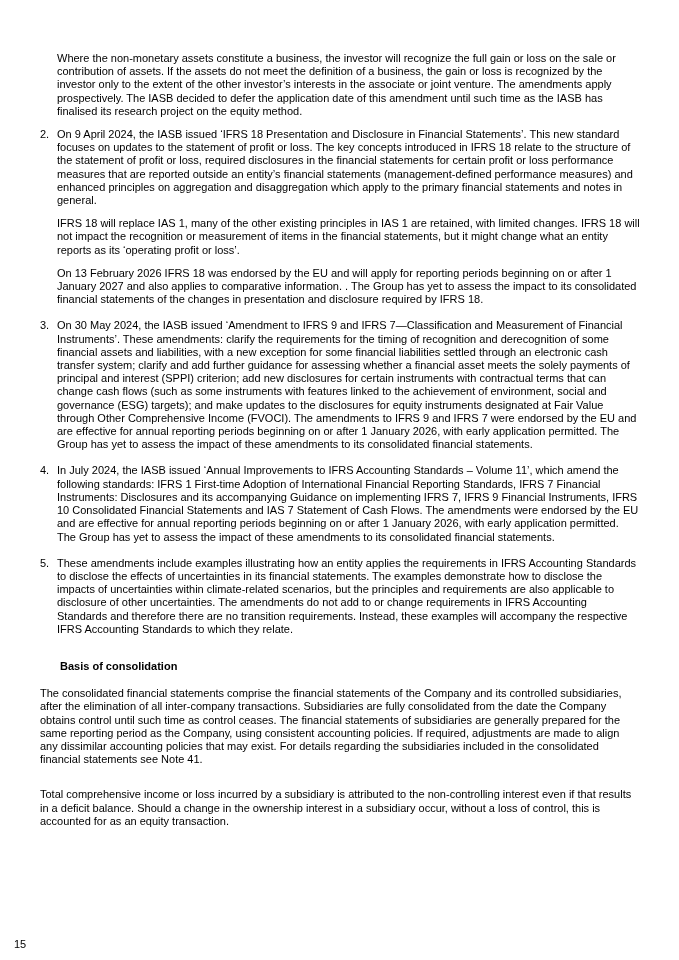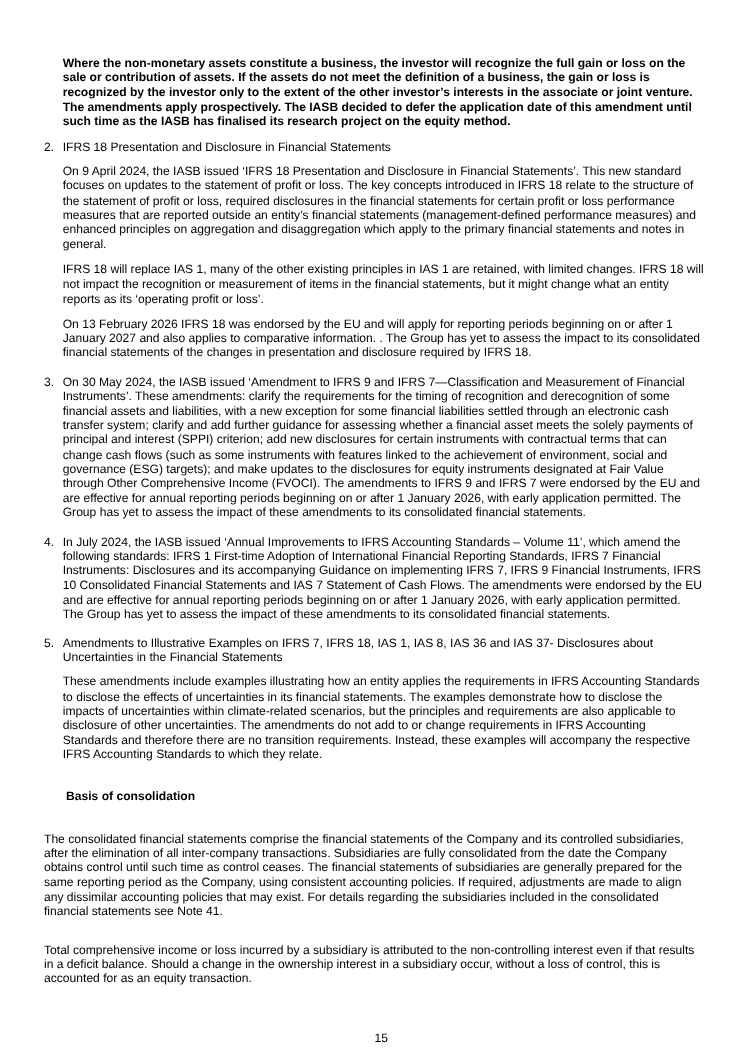--- a/index.html
+++ b/index.html
@@ -25,67 +25,64 @@
     left: 40px;
     width: 600px;
   }
   .para {
     margin: 0 0 10px 0;
     text-align: left;
     word-spacing: normal;
   }
   .intro {
     margin-left: 17px;
-    font-weight: bold;
   }
   .list-item {
     display: flex;
     align-items: flex-start;
     margin: 3px 0 0 0;
   }
   .num {
     width: 17px;
     flex-shrink: 0;
   }
   .item-body {
     flex: 1;
     min-width: 0;
   }
   .item-title {
     margin: 0 0 9px 0;
   }
   .section-heading {
     font-weight: bold;
     font-size: 11px;
-    margin: 14px 0 26px 0;
+    margin: 14px 0 14px 0;
     padding-left: 20px;
   }
   .body-para {
     margin: 0 0 22px 0;
   }
   .page-number {
     position: absolute;
     bottom: 9px;
     left: 14px;
     right: 0;
-    text-align: center;
   }
 </style>
 </head>
 <body>
 
 <div class="page">
   <div class="content">
 
     <p class="para intro">Where the non-monetary assets constitute a business, the investor will recognize the full gain or loss on the sale or contribution of assets. If the assets do not meet the definition of a business, the gain or loss is recognized by the investor only to the extent of the other investor’s interests in the associate or joint venture. The amendments apply prospectively. The IASB decided to defer the application date of this amendment until such time as the IASB has finalised its research project on the equity method.</p>
 
     <div class="list-item">
       <span class="num">2.</span>
       <div class="item-body">
-        <p class="para item-title">IFRS 18 Presentation and Disclosure in Financial Statements</p>
         <p class="para">On 9 April 2024, the IASB issued ‘IFRS 18 Presentation and Disclosure in Financial Statements’. This new standard focuses on updates to the statement of profit or loss. The key concepts introduced in IFRS 18 relate to the structure of the statement of profit or loss, required disclosures in the financial statements for certain profit or loss performance measures that are reported outside an entity’s financial statements (management-defined performance measures) and enhanced principles on aggregation and disaggregation which apply to the primary financial statements and notes in general.</p>
         <p class="para">IFRS 18 will replace IAS 1, many of the other existing principles in IAS 1 are retained, with limited changes. IFRS 18 will not impact the recognition or measurement of items in the financial statements, but it might change what an entity reports as its ‘operating profit or loss’.</p>
         <p class="para">On 13 February 2026 IFRS 18 was endorsed by the EU and will apply for reporting periods beginning on or after 1 January 2027 and also applies to comparative information. . The Group has yet to assess the impact to its consolidated financial statements of the changes in presentation and disclosure required by IFRS 18.</p>
       </div>
     </div>
 
     <div class="list-item">
       <span class="num">3.</span>
       <div class="item-body">
         <p class="para">On 30 May 2024, the IASB issued ‘Amendment to IFRS 9 and IFRS 7—Classification and Measurement of Financial Instruments’. These amendments: clarify the requirements for the timing of recognition and derecognition of some financial assets and liabilities, with a new exception for some financial liabilities settled through an electronic cash transfer system; clarify and add further guidance for assessing whether a financial asset meets the solely payments of principal and interest (SPPI) criterion; add new disclosures for certain instruments with contractual terms that can change cash flows (such as some instruments with features linked to the achievement of environment, social and governance (ESG) targets); and make updates to the disclosures for equity instruments designated at Fair Value through Other Comprehensive Income (FVOCI). The amendments to IFRS 9 and IFRS 7 were endorsed by the EU and are effective for annual reporting periods beginning on or after 1 January 2026, with early application permitted. The Group has yet to assess the impact of these amendments to its consolidated financial statements.</p>
@@ -95,21 +92,20 @@
     <div class="list-item">
       <span class="num">4.</span>
       <div class="item-body">
         <p class="para">In July 2024, the IASB issued ‘Annual Improvements to IFRS Accounting Standards – Volume 11’, which amend the following standards: IFRS 1 First-time Adoption of International Financial Reporting Standards, IFRS 7 Financial Instruments: Disclosures and its accompanying Guidance on implementing IFRS 7, IFRS 9 Financial Instruments, IFRS 10 Consolidated Financial Statements and IAS 7 Statement of Cash Flows. The amendments were endorsed by the EU and are effective for annual reporting periods beginning on or after 1 January 2026, with early application permitted. The Group has yet to assess the impact of these amendments to its consolidated financial statements.</p>
       </div>
     </div>
 
     <div class="list-item">
       <span class="num">5.</span>
       <div class="item-body">
-        <p class="para item-title">Amendments to Illustrative Examples on IFRS 7, IFRS 18, IAS 1, IAS 8, IAS 36 and IAS 37- Disclosures about Uncertainties in the Financial Statements</p>
         <p class="para">These amendments include examples illustrating how an entity applies the requirements in IFRS Accounting Standards to disclose the effects of uncertainties in its financial statements. The examples demonstrate how to disclose the impacts of uncertainties within climate-related scenarios, but the principles and requirements are also applicable to disclosure of other uncertainties. The amendments do not add to or change requirements in IFRS Accounting Standards and therefore there are no transition requirements. Instead, these examples will accompany the respective IFRS Accounting Standards to which they relate.</p>
       </div>
     </div>
 
     <h3 class="section-heading">Basis of consolidation</h3>
     <p class="para body-para">The consolidated financial statements comprise the financial statements of the Company and its controlled subsidiaries, after the elimination of all inter-company transactions. Subsidiaries are fully consolidated from the date the Company obtains control until such time as control ceases. The financial statements of subsidiaries are generally prepared for the same reporting period as the Company, using consistent accounting policies. If required, adjustments are made to align any dissimilar accounting policies that may exist. For details regarding the subsidiaries included in the consolidated financial statements see Note 41.</p>
     <p class="para body-para">Total comprehensive income or loss incurred by a subsidiary is attributed to the non-controlling interest even if that results in a deficit balance. Should a change in the ownership interest in a subsidiary occur, without a loss of control, this is accounted for as an equity transaction.</p>
 
   </div>
 

